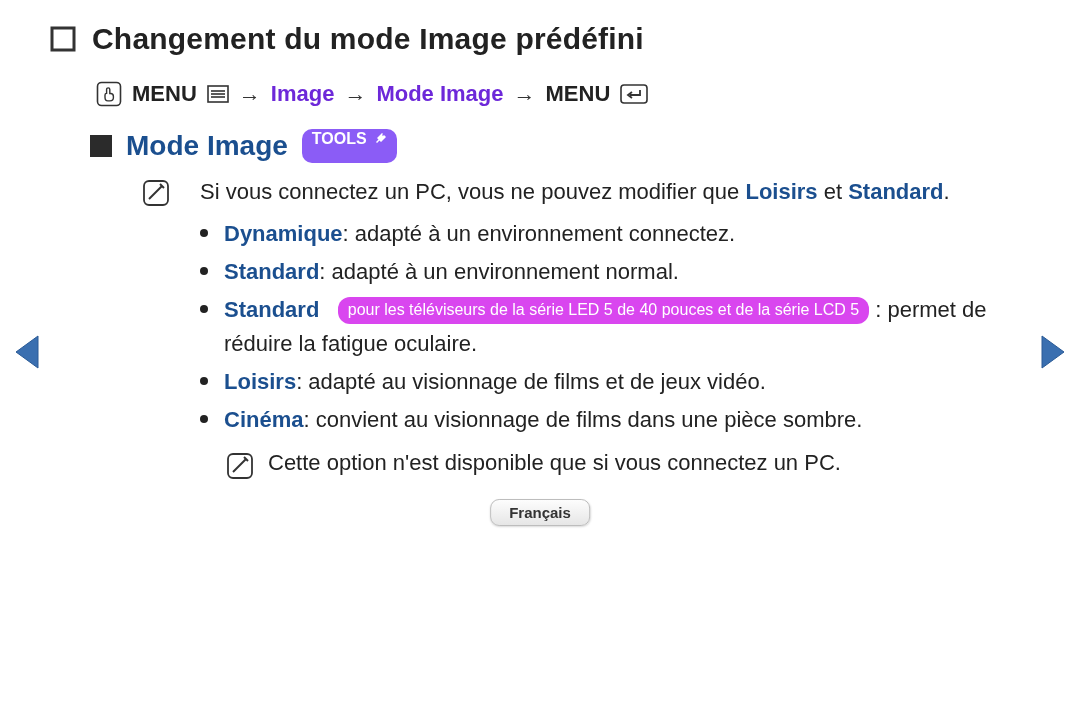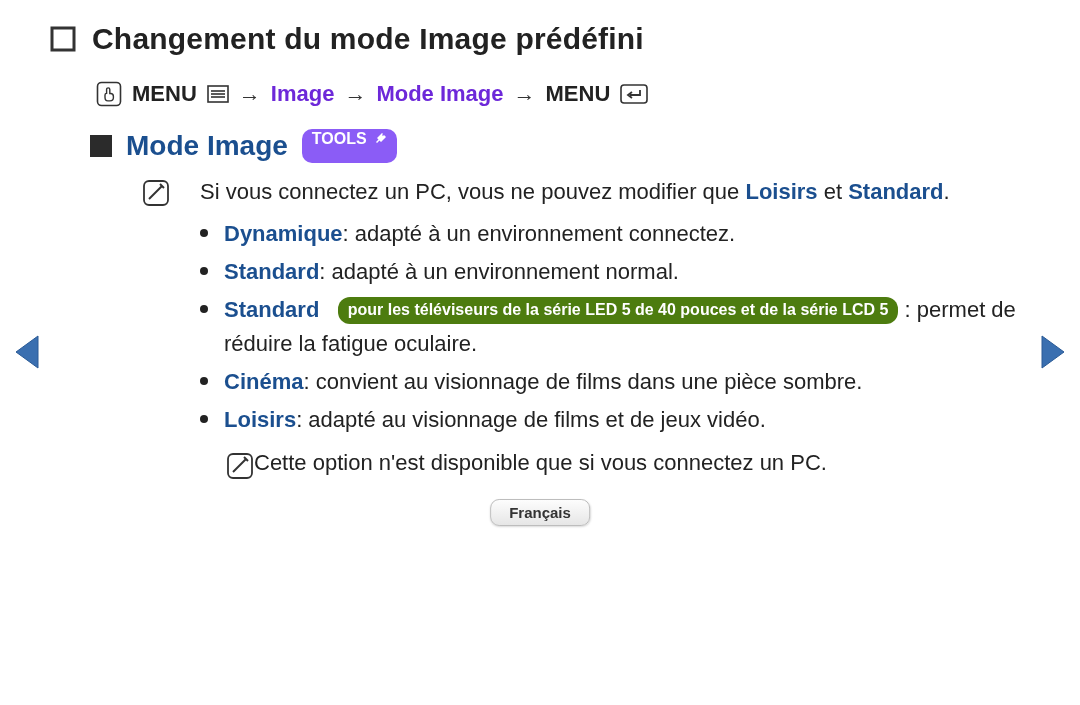--- a/index.html
+++ b/index.html
@@ -19,22 +19,22 @@
   .tools-badge { display: inline-flex; align-items: center; background: #8b5cf6; color: #fff; border-radius: 10px; padding: 1px 10px 15px 10px; font-size: 16px; font-weight: 700; gap: 6px; }
   .tools-badge svg { display:block; }
   .intro { margin: 10px 0 0 92px; font-size: 22px; }
   .note-row { display: flex; align-items: flex-end; gap: 30px; margin: 14px 0 0 92px; font-size: 22px; line-height: 1.35; }
   .note-icon { flex: 0 0 auto; width: 28px; height: 28px; margin-top: 2px; }
   .blue { color: #1b4f8f; font-weight: 600; }
   .bullets { margin: 10px 0 0 150px; }
   .bullet { display: flex; align-items: flex-start; gap: 16px; font-size: 22px; line-height: 1.55; margin-top: 4px; }
   .dot { flex: 0 0 auto; width: 8px; height: 8px; background: #222; border-radius: 50%; margin-top: 12px; }
   .bullet .text { flex: 1 1 auto; }
-  .pill { display: inline-block; background: #4d7c0f; color: #fff; border-radius: 12px; padding: 1px 10px; font-size: 16px; font-weight: 700; vertical-align: 2px; }
-  .subnote { display: flex; align-items: flex-start; margin: 12px 0 0 176px; font-size: 22px; }
+  .pill { display: inline-block; background: #d946ef; color: #fff; border-radius: 12px; padding: 1px 10px; font-size: 16px; font-weight: 400; vertical-align: 2px; }
+  .subnote { display: flex; align-items: flex-start; gap: 14px; margin: 12px 0 0 176px; font-size: 22px; }
   .nav-arrow { position: absolute; top: 334px; cursor: pointer; }
   .nav-left { left: 14px; }
   .nav-right { right: 14px; }
   .lang-badge { position: absolute; left: 50%; transform: translateX(-50%); bottom: 16px; background: linear-gradient(#fdfdfd,#e6e6e6); border: 1px solid #bdbdbd; border-radius: 9px; padding: 4px 18px; font-size: 15px; font-weight: 700; color: #333; box-shadow: 0 1px 2px rgba(0,0,0,0.15); }
   .menu-icon, .enter-icon { display:inline-flex; vertical-align:-3px; }
 </style>
 </head>
 <body>
 
 <div class="page">
@@ -117,25 +117,25 @@
       <span class="dot"></span>
       <div class="text">
         <span class="blue">Standard</span>
         <span>&nbsp;</span>
         <span class="pill">pour les téléviseurs de la série  LED 5  de 40 pouces et de la série LCD 5</span>
         <span>: permet de réduire la fatigue oculaire.</span>
       </div>
     </div>
     <div class="bullet">
       <span class="dot"></span>
-      <div class="text"><span class="blue">Cinéma</span><span>: convient au visionnage de films dans une pièce sombre.</span></div>
+      <div class="text"><span class="blue">Loisirs</span><span>: adapté au visionnage de films et de jeux vidéo.</span></div>
     </div>
     <div class="bullet">
       <span class="dot"></span>
-      <div class="text"><span class="blue">Loisirs</span><span>: adapté au visionnage de films et de jeux vidéo.</span></div>
+      <div class="text"><span class="blue">Cinéma</span><span>: convient au visionnage de films dans une pièce sombre.</span></div>
     </div>
   </div>
 
   <div class="subnote">
     <span class="note-icon">
       <svg width="28" height="28" viewBox="0 0 28 28">
           <rect x="2" y="2" width="24" height="24" rx="5" fill="none" stroke="#333" stroke-width="1.8"></rect>
           <path d="M7 20L20 7" stroke="#333" stroke-width="2"></path>
           <path d="M18 5l4 4" stroke="#333" stroke-width="2"></path>
         </svg>

